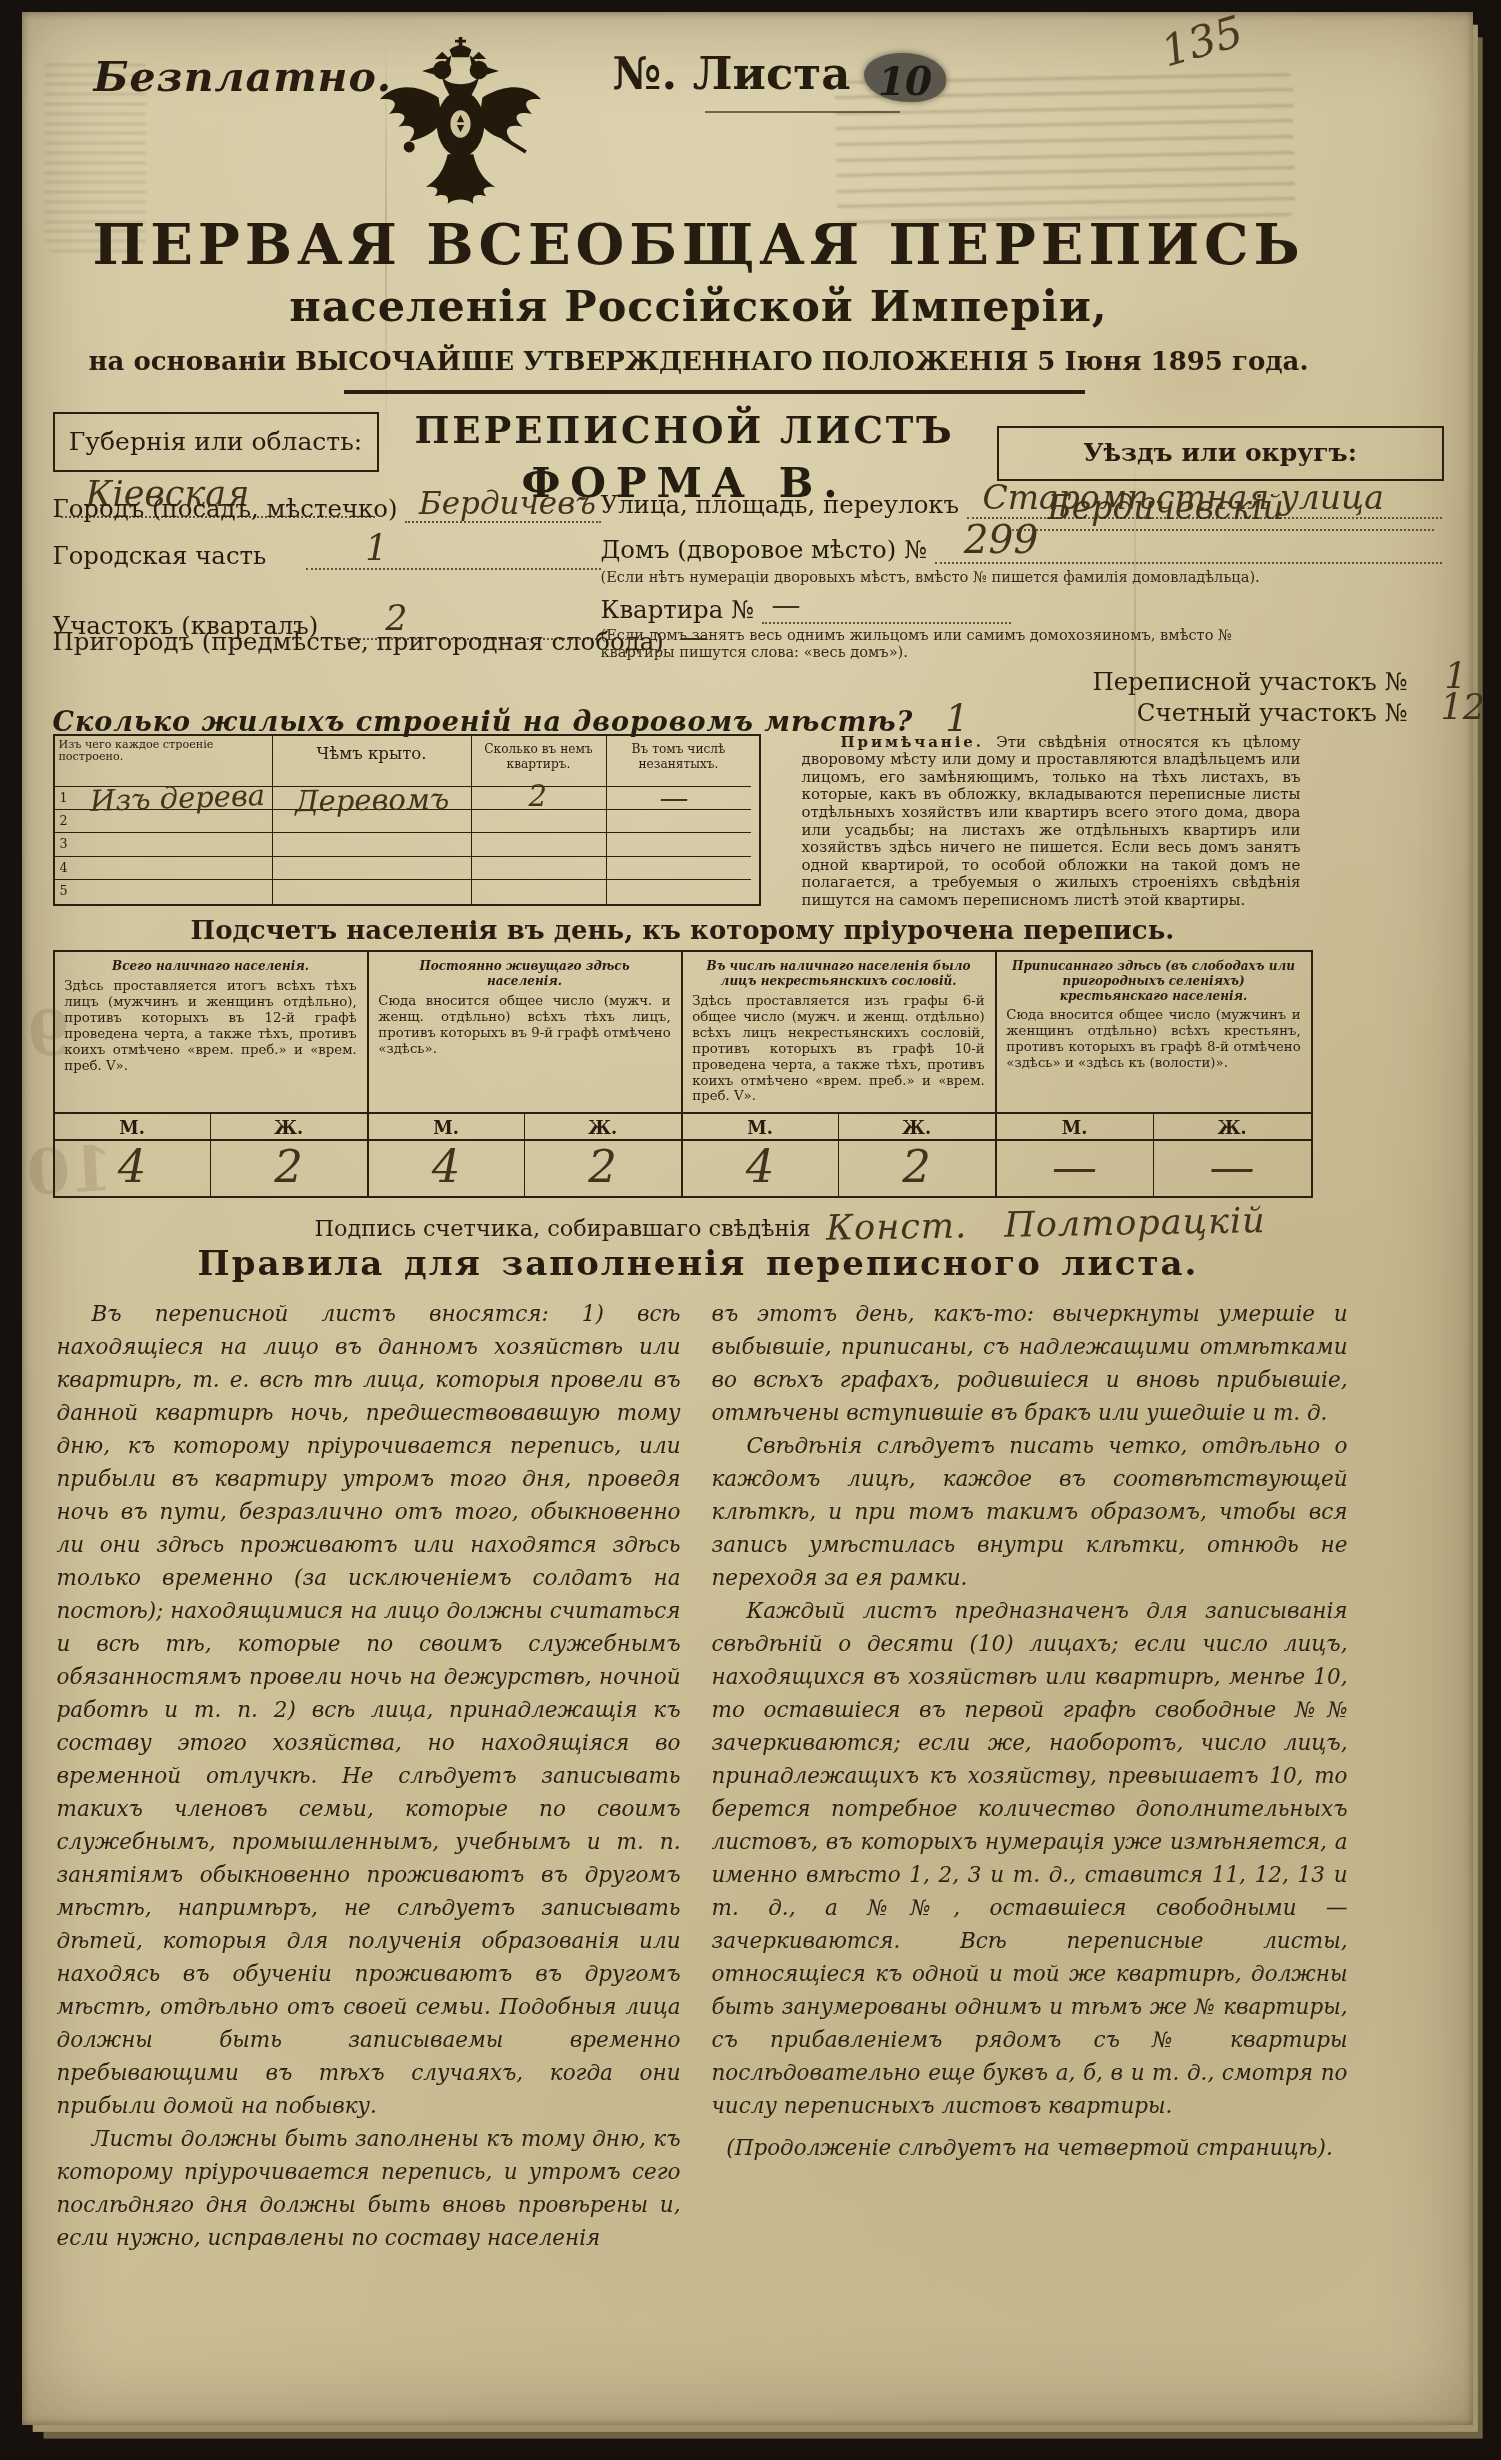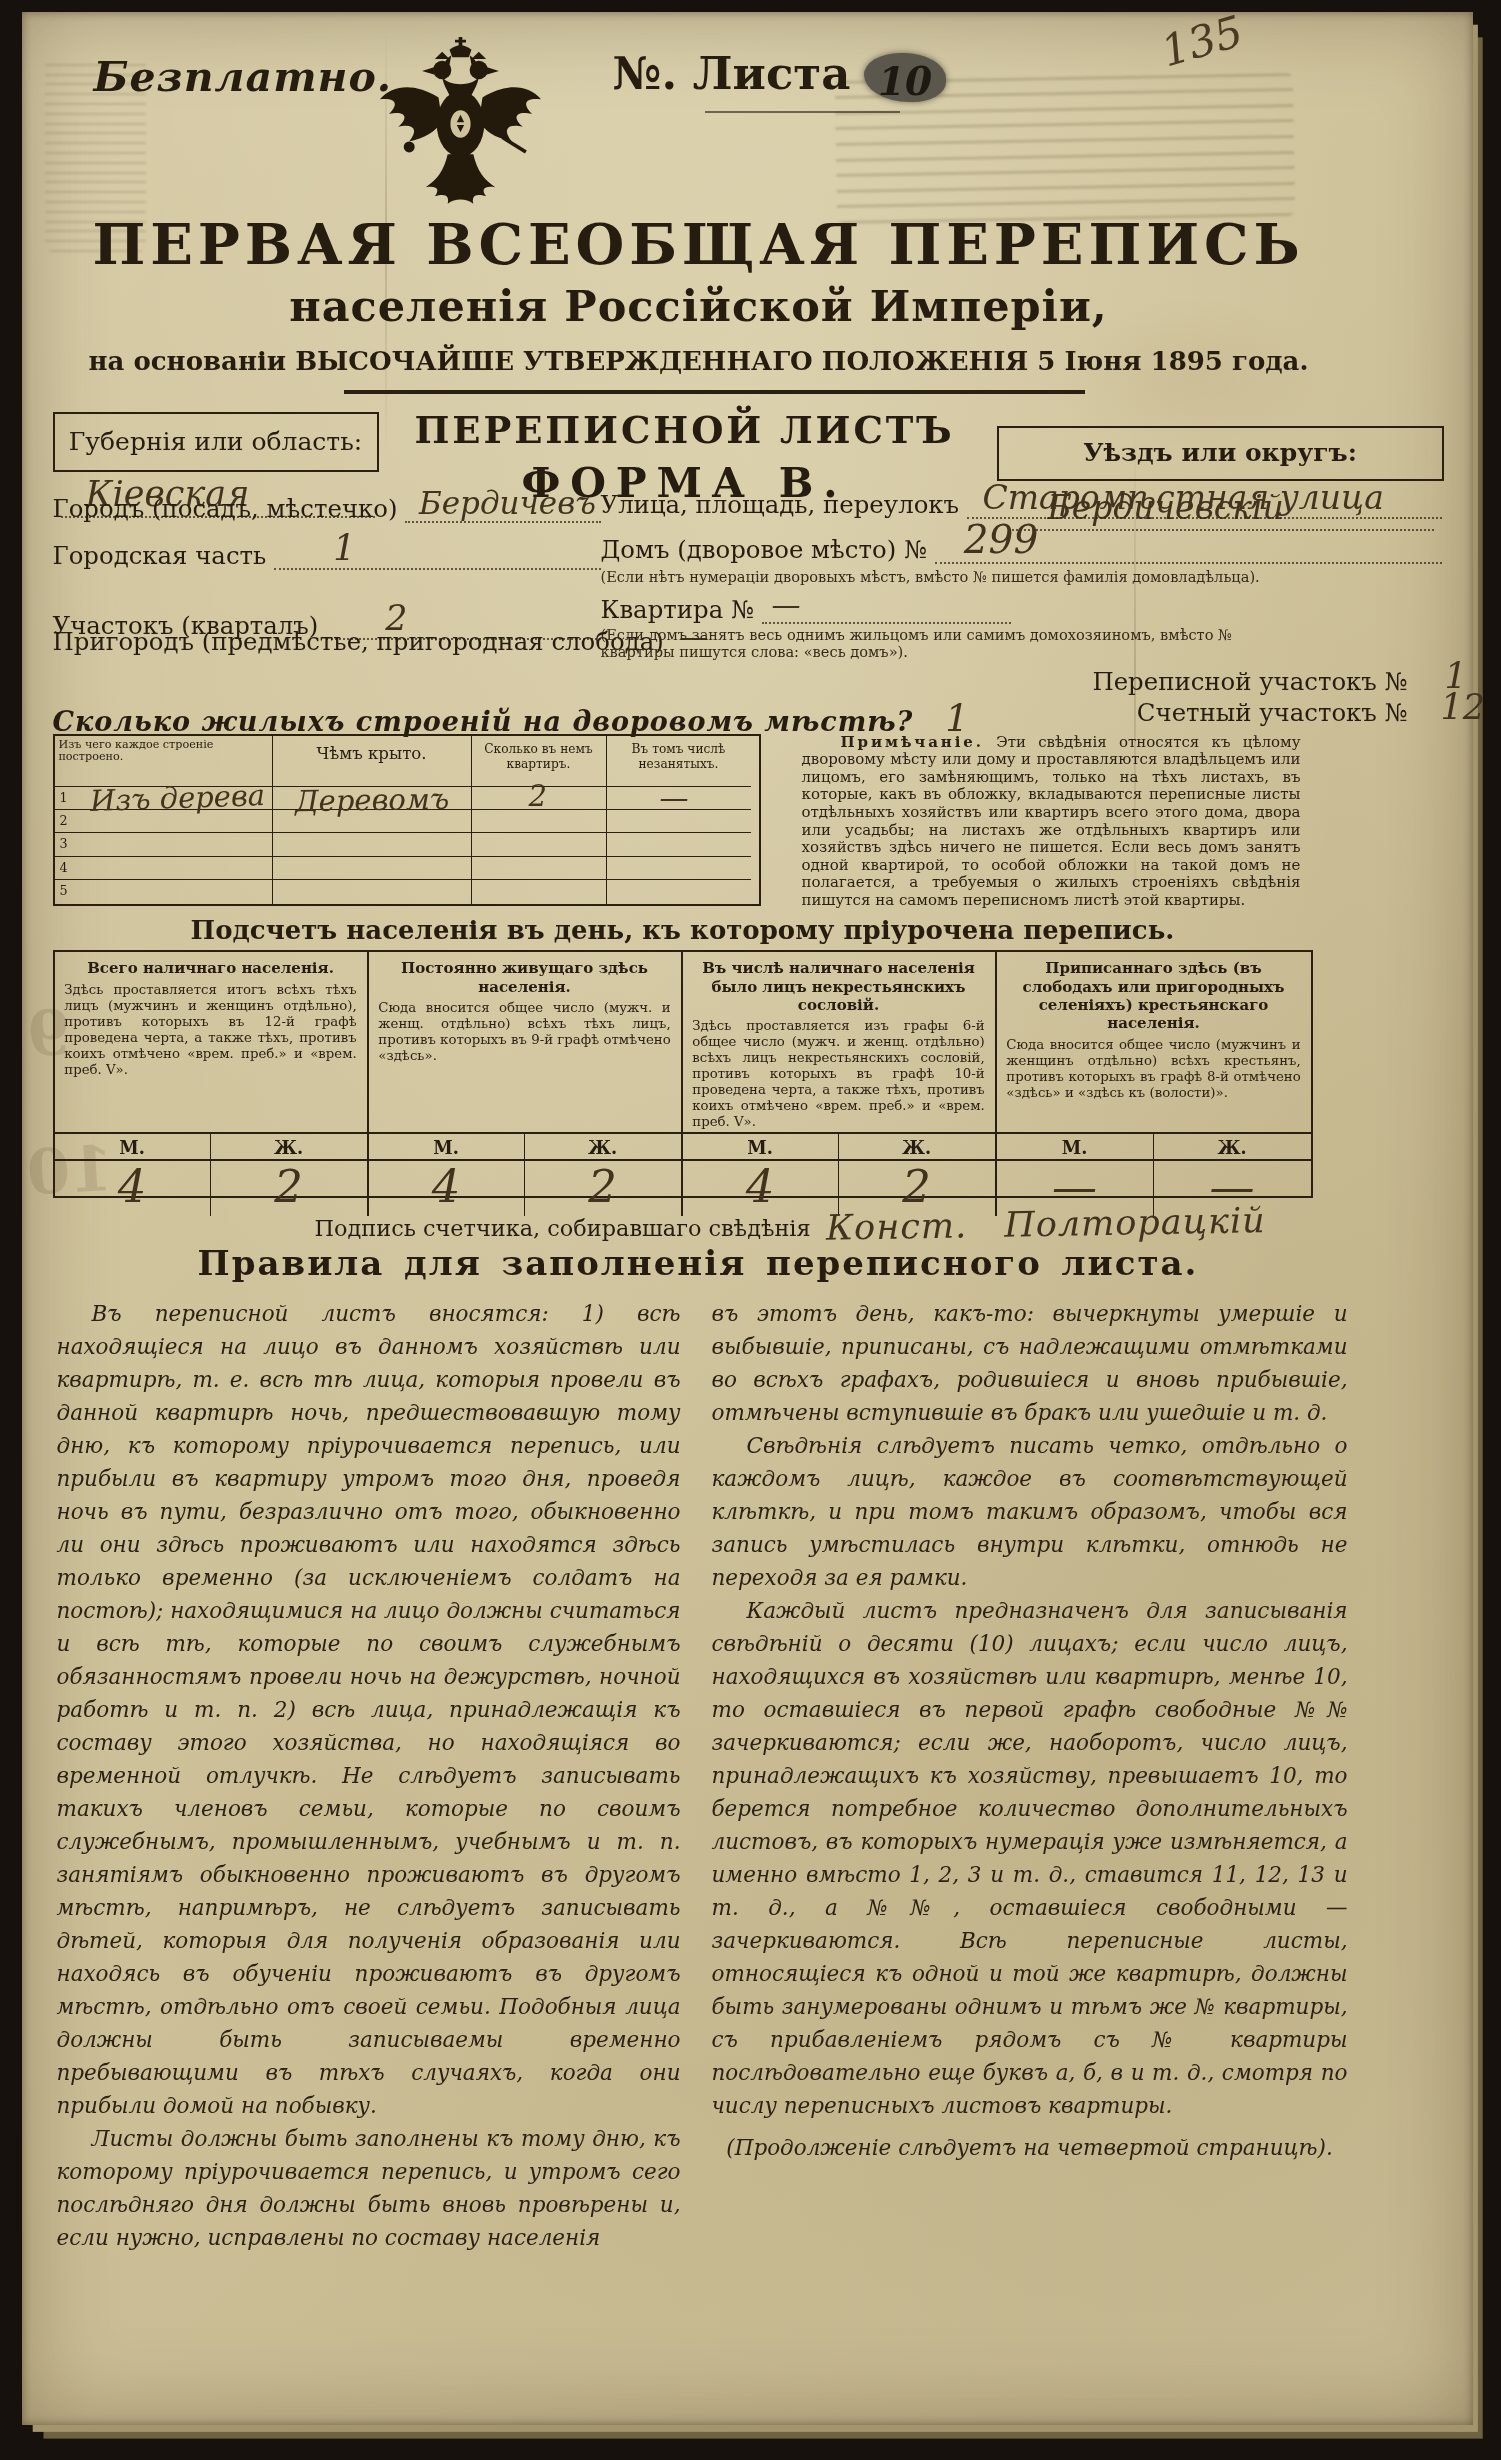--- a/index.html
+++ b/index.html
@@ -87,21 +87,21 @@
     text-align:justify; color:#2c2214; }
   .note-title { font-weight:bold; letter-spacing:2.9px; padding-left:39px; }
 
   
   .pop-title { position:absolute; left:31px; top:903px; width:1260px; text-align:center;
     font-size:26px; font-weight:bold; }
   .ptable { position:absolute; left:31px; top:938px; width:1260px; height:248px;
     border:2.9px solid #2a2012; display:grid; grid-template-columns:repeat(4, 1fr); }
   .pcol { border-right:2px solid #2a2012; display:flex; flex-direction:column; }
   .pcol.last { border-right:none; }
-  .ptitle { font-size:15px; font-weight:bold; text-align:center; line-height:1.22; padding:7.8px 11.7px 2px; }
+  .ptitle { font-size:12px; font-weight:bold; text-align:center; line-height:1.22; padding:7.8px 11.7px 2px;font-style:italic; }
   .pdesc { flex:1; font-size:13.3px; line-height:1.2; text-align:justify; padding:2px 9.8px; color:#2c2214; }
   .pmj { height:29px; display:grid; grid-template-columns:1fr 1fr; border-top:2px solid #2a2012; border-bottom:2px solid #2a2012; }
   .pmj div { font-size:17.6px; font-weight:bold; text-align:center; line-height:27px; }
   .pmj div:first-child { border-right:1.5px solid #2a2012; }
   .pvals { height:55px; display:grid; grid-template-columns:1fr 1fr; }
   .pvals div { text-align:center; font-size:45px; line-height:51px; }
   .pvals div:first-child { border-right:1.5px solid #2a2012; }
 
   
   .sig { position:absolute; left:293px; top:1192px; display:flex; align-items:baseline; gap:15.6px; }
@@ -188,21 +188,21 @@
       <span>Уѣздъ или округъ:</span>
     </div>
     <div class="uezd-val hand">Бердичевскій</div>
 
     <div class="frow" style="left:31px; top:478px; width:548px;">
       <span class="lbl">Городъ (посадъ, мѣстечко)</span>
       <span class="fill">
         <span class="hv hand" style="left:13.7px; font-size:31px;">Бердичевъ</span>
       </span>
     </div>
-    <div class="frow" style="left:31px; top:525px; width:548px;">
+    <div class="frow" style="left:31px; top:525px; width:548px;gap:32px;">
       <span class="lbl">Городская часть</span>
       <span class="fill">
         <span class="hv hand" style="left:59px; font-size:35px;">1</span>
       </span>
     </div>
     <div class="frow" style="left:31px; top:595px; width:548px;">
       <span class="lbl">Участокъ (кварталъ)</span>
       <span class="fill">
         <span class="hv hand" style="left:59px; font-size:35px;">2</span>
       </span>

